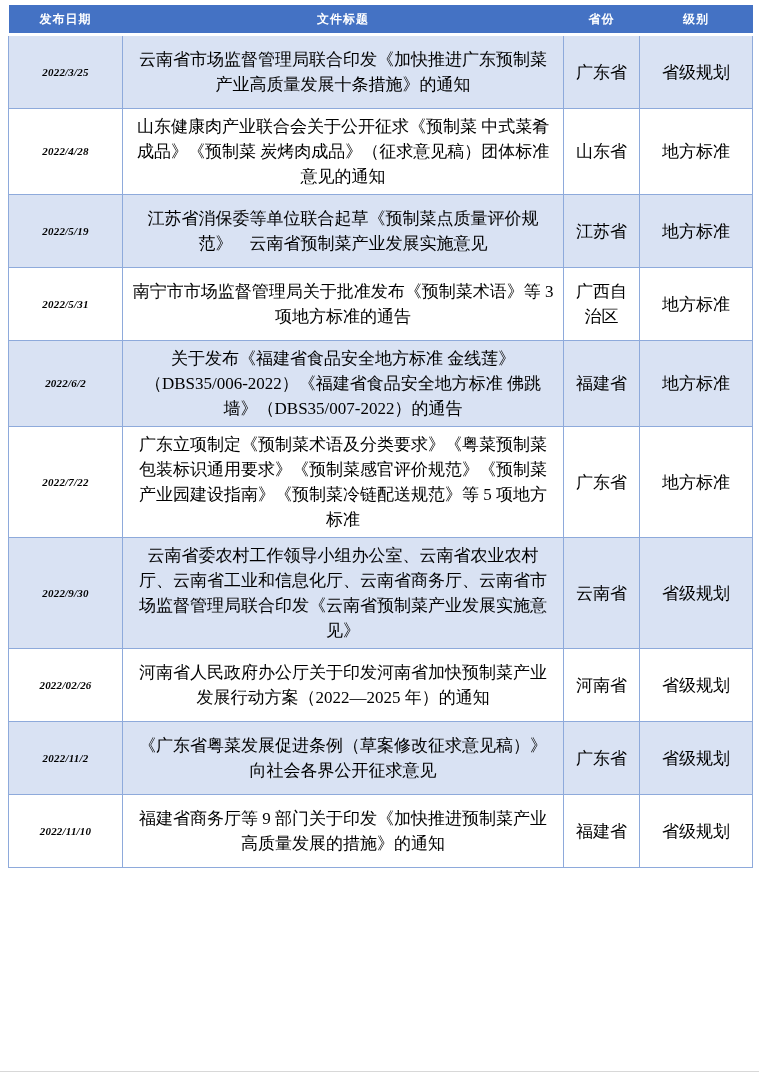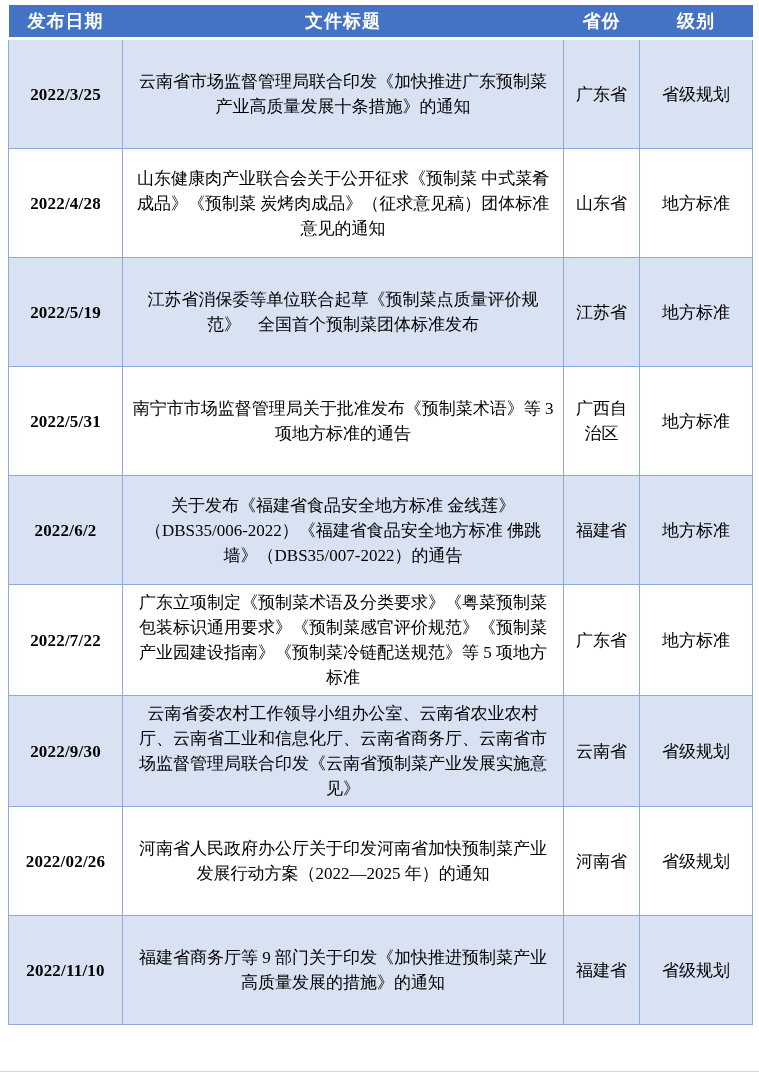--- a/index.html
+++ b/index.html
@@ -26,48 +26,49 @@
   }
   col.col-date     { width: 114px; }
   col.col-title    { width: 441px; }
   col.col-province { width: 76px;  }
   col.col-level    { width: 113px; }
 
   thead th {
     background: #4472C4;
     color: #ffffff;
     font-weight: bold;
-    font-size: 18px;
+    font-size: 12px;
     height: 20px;
     padding: 4px 2px;
     border: none;
     border-bottom: 3px solid #ffffff;
     text-align: center;
     vertical-align: middle;
     letter-spacing: 1px;
   }
   tbody td {
     border: 1px solid #8EAADB;
     text-align: center;
     vertical-align: middle;
     font-size: 17px;
     line-height: 25px;
     padding: 5px 8px;
     height: 62px;
     word-break: break-word;
   }
   tbody td.col-province {
-    padding: 23px 6px;
+    padding: 5px 6px;
   }
   tbody tr:nth-child(odd)  { background: #D9E2F3; }
   tbody tr:nth-child(even) { background: #FFFFFF; }
   tbody td.col-date {
     font-weight: bold;
-    font-size: 17px;
+    font-size: 11px;
     letter-spacing: 0.2px;
+    font-style: italic;
   }
 </style>
 </head>
 <body>
 
 <div class="page">
   <table class="doc-table">
     <colgroup>
       <col class="col-date">
       <col class="col-title">
@@ -90,21 +91,21 @@
           <td class="col-level">省级规划</td>
         </tr>
         <tr>
           <td class="col-date">2022/4/28</td>
           <td class="col-title">山东健康肉产业联合会关于公开征求《预制菜 中式菜肴成品》《预制菜 炭烤肉成品》（征求意见稿）团体标准意见的通知</td>
           <td class="col-province">山东省</td>
           <td class="col-level">地方标准</td>
         </tr>
         <tr>
           <td class="col-date">2022/5/19</td>
-          <td class="col-title">江苏省消保委等单位联合起草《预制菜点质量评价规范》　全国首个预制菜团体标准发布</td>
+          <td class="col-title">江苏省消保委等单位联合起草《预制菜点质量评价规范》　云南省预制菜产业发展实施意见</td>
           <td class="col-province">江苏省</td>
           <td class="col-level">地方标准</td>
         </tr>
         <tr>
           <td class="col-date">2022/5/31</td>
           <td class="col-title">南宁市市场监督管理局关于批准发布《预制菜术语》等 3 项地方标准的通告</td>
           <td class="col-province">广西自治区</td>
           <td class="col-level">地方标准</td>
         </tr>
         <tr>
@@ -125,20 +126,26 @@
           <td class="col-province">云南省</td>
           <td class="col-level">省级规划</td>
         </tr>
         <tr>
           <td class="col-date">2022/02/26</td>
           <td class="col-title">河南省人民政府办公厅关于印发河南省加快预制菜产业发展行动方案（2022—2025 年）的通知</td>
           <td class="col-province">河南省</td>
           <td class="col-level">省级规划</td>
         </tr>
         <tr>
+          <td class="col-date">2022/11/2</td>
+          <td class="col-title">《广东省粤菜发展促进条例（草案修改征求意见稿）》向社会各界公开征求意见</td>
+          <td class="col-province">广东省</td>
+          <td class="col-level">省级规划</td>
+        </tr>
+        <tr>
           <td class="col-date">2022/11/10</td>
           <td class="col-title">福建省商务厅等 9 部门关于印发《加快推进预制菜产业高质量发展的措施》的通知</td>
           <td class="col-province">福建省</td>
           <td class="col-level">省级规划</td>
         </tr>
       </tbody>
   </table>
 </div>
 
 </body></html>

